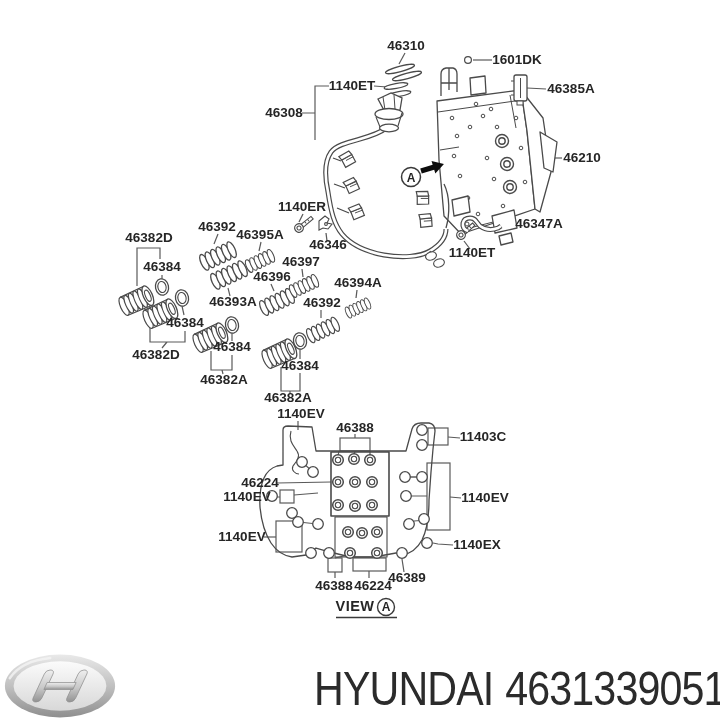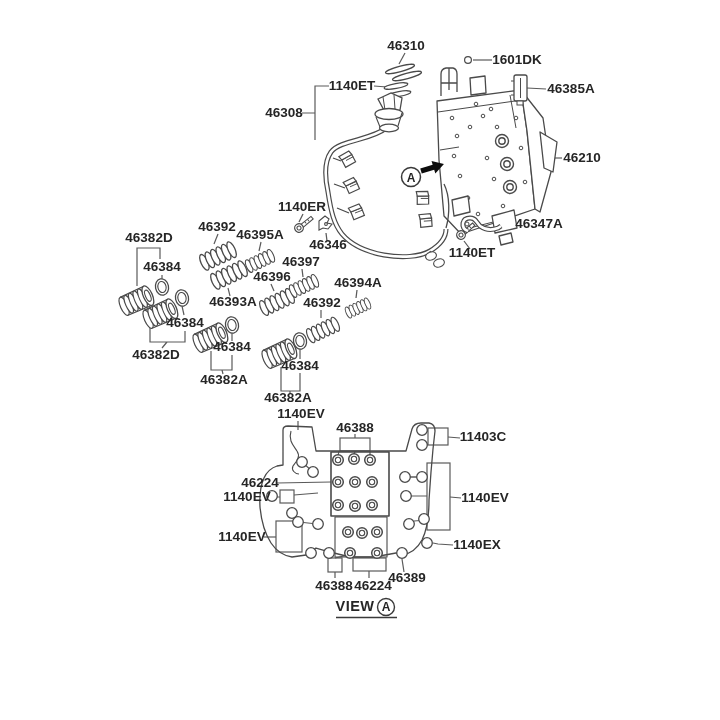--- a/index.html
+++ b/index.html
@@ -326,14 +326,29 @@
     <text class="part-label" x="247" y="501">1140EV</text>
     <text class="part-label" x="485" y="502">1140EV</text>
     <text class="part-label" x="242" y="541">1140EV</text>
     <text class="part-label" x="477" y="549">1140EX</text>
     <text class="part-label" x="334" y="590">46388</text>
     <text class="part-label" x="373" y="590">46224</text>
     <text class="part-label" x="407" y="582">46389</text>
   </g>
 </svg>
 
-
+<div class="footer">
+  <svg class="logo" width="116" height="68" viewBox="-60 -34 120 68">
+    <ellipse cx="0" cy="0" rx="57" ry="32.5" fill="url(#gradRing)"></ellipse>
+    <ellipse cx="0" cy="0" rx="48" ry="25.5" fill="url(#gradInner)"></ellipse>
+    <g transform="skewX(-25)">
+      <rect x="-22" y="-16.5" width="9" height="33" rx="4" fill="url(#gradH)" stroke="#8f8f8f" stroke-width="0.7"></rect>
+      <rect x="13" y="-16.5" width="9" height="33" rx="4" fill="url(#gradH)" stroke="#8f8f8f" stroke-width="0.7"></rect>
+      <rect x="-15" y="-3.6" width="30" height="7.2" fill="url(#gradH)" stroke="#8f8f8f" stroke-width="0.7"></rect>
+    </g>
+    <path d="M-52,-8 Q-40,-26 -10,-29" fill="none" stroke="#f4f4f4" stroke-width="2.5" opacity="0.8" stroke-linecap="round"></path>
+  </svg>
+  <div class="footer-text">
+    <span>HYUNDAI</span><span>4631339051</span>
+  </div>
 </div>
 
+</div>
+
 </body></html>

